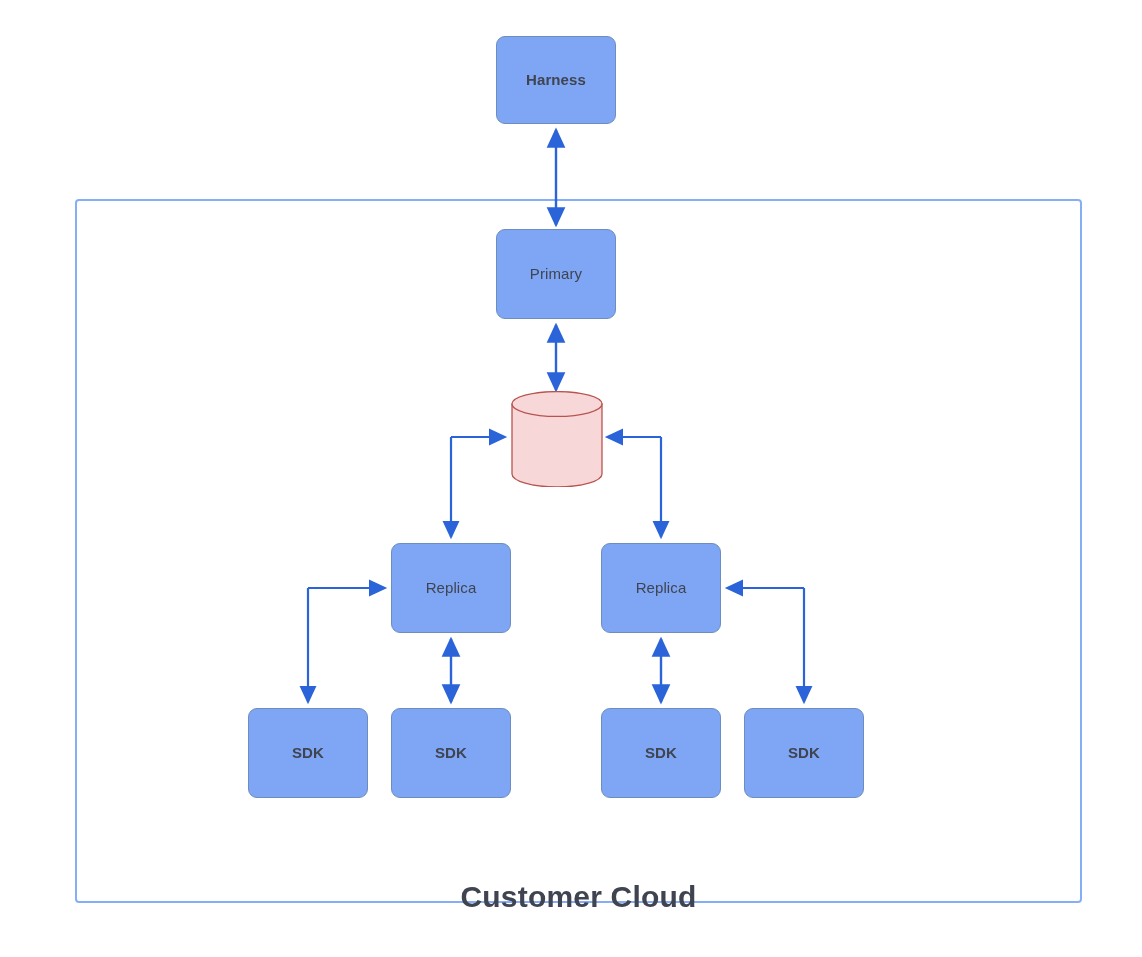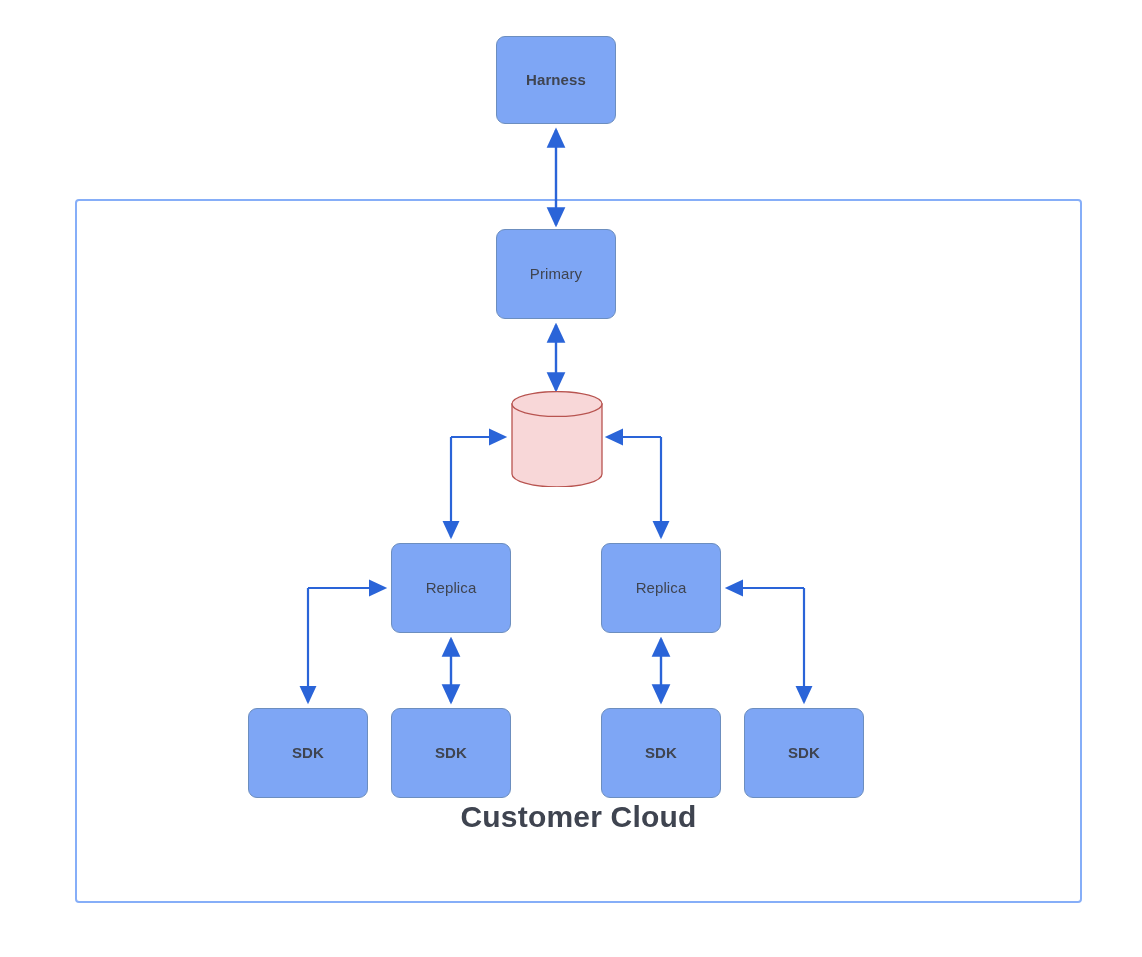--- a/index.html
+++ b/index.html
@@ -74,21 +74,21 @@
     pointer-events: none;
   }
 </style>
 </head>
 <body>
 
 <div id="canvas">
 
   <div class="container-box" style="left:75px; top:199px; width:1007px; height:704px;"></div>
 
-  <div class="container-label" style="left:75px; top:800px; width:1007px;">Customer Cloud</div>
+  <div class="container-label" style="left:75px; top:880px; width:1007px;">Customer Cloud</div>
 
   <svg class="edges" viewBox="0 0 1142 957">
     <defs>
       <marker id="ah" markerWidth="9" markerHeight="9" refX="7.4" refY="4.5" orient="auto" markerUnits="strokeWidth">
         <path d="M0,0.6 L8.4,4.5 L0,8.4 z" fill="#2a64d8"></path>
       </marker>
       <marker id="ah-start" markerWidth="9" markerHeight="9" refX="1.0" refY="4.5" orient="auto" markerUnits="strokeWidth">
         <path d="M8.4,0.6 L0,4.5 L8.4,8.4 z" fill="#2a64d8"></path>
       </marker>
     </defs>

